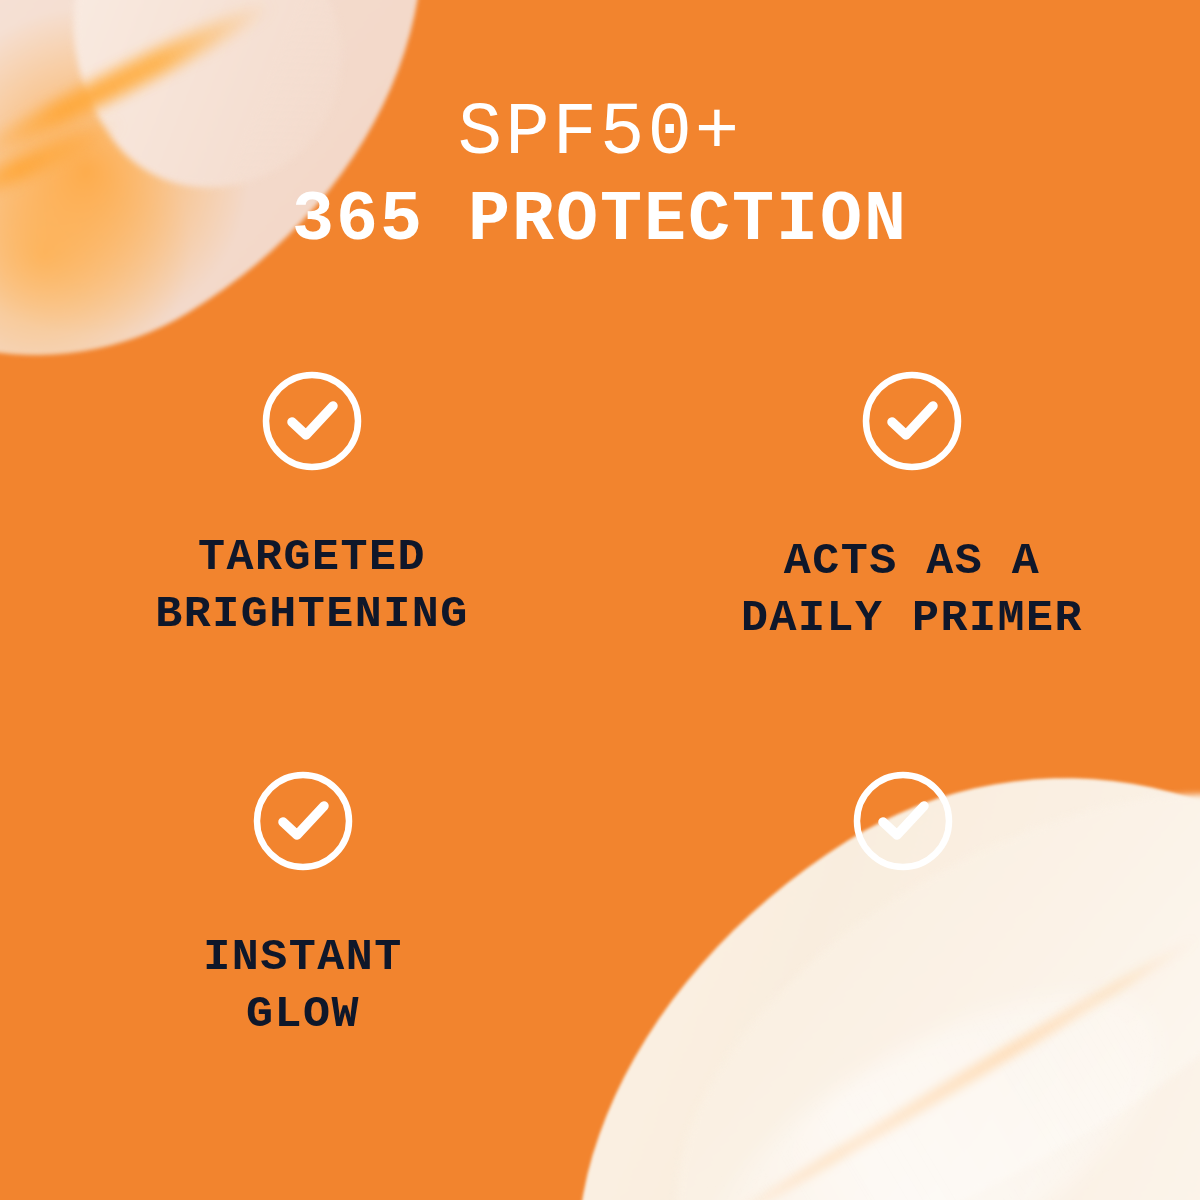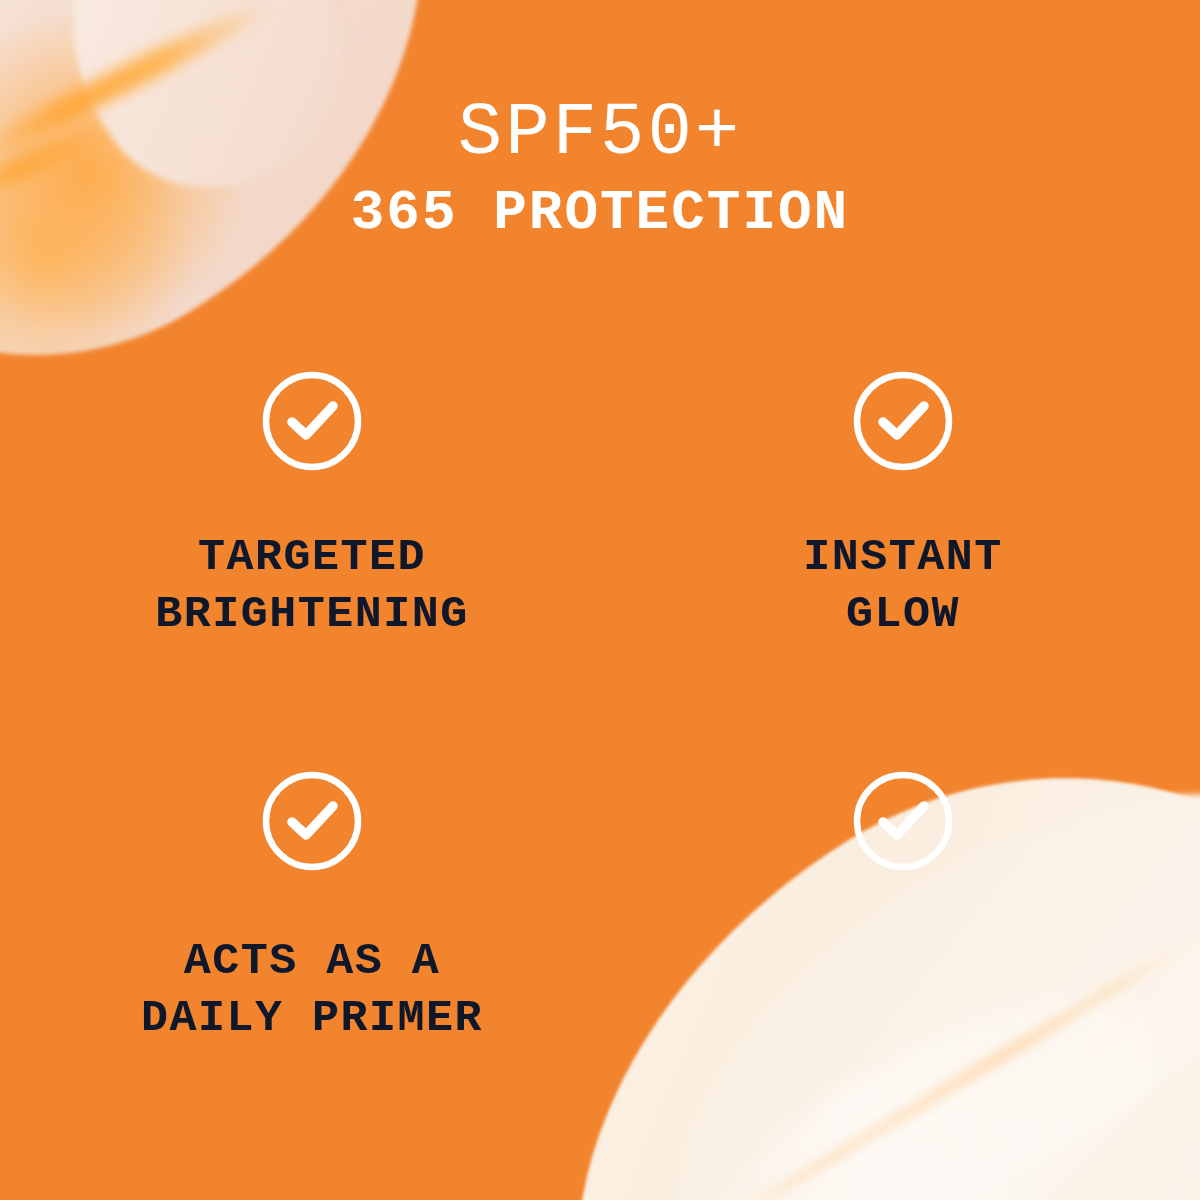--- a/index.html
+++ b/index.html
@@ -142,21 +142,21 @@
     color: #FFFFFF;
   }
   .headline-line1 {
     font-size: 74px;
     font-weight: 300;
     letter-spacing: 3px;
     line-height: 1.0;
     display: block;
   }
   .headline-line2 {
-    font-size: 56px;
+    font-size: 70px;
     font-weight: 700;
     letter-spacing: 2px;
     line-height: 1.18;
     display: block;
     margin-top: 10px;
   }
 
   .features {
     position: absolute;
     left: 0;
@@ -225,40 +225,40 @@
         <span class="check-icon">
           <svg viewBox="0 0 102 102" width="102" height="102" aria-hidden="true">
             <circle cx="51" cy="51" r="46" fill="none" stroke="#FFFFFF" stroke-width="6.5"></circle>
             <path d="M31 52 L45 65 L72 36" fill="none" stroke="#FFFFFF" stroke-width="9.5" stroke-linecap="round" stroke-linejoin="round"></path>
           </svg>
         </span>
         <div class="feature-label">TARGETED
 BRIGHTENING</div>
       </div>
 
+      <div class="feature feature-col-left feature-row-2">
+        <span class="check-icon">
+          <svg viewBox="0 0 102 102" width="102" height="102" aria-hidden="true">
+            <circle cx="51" cy="51" r="46" fill="none" stroke="#FFFFFF" stroke-width="6.5"></circle>
+            <path d="M31 52 L45 65 L72 36" fill="none" stroke="#FFFFFF" stroke-width="9.5" stroke-linecap="round" stroke-linejoin="round"></path>
+          </svg>
+        </span>
+        <div class="feature-label">ACTS AS A
+DAILY PRIMER</div>
+      </div>
+
       <div class="feature feature-col-right feature-row-1">
         <span class="check-icon">
           <svg viewBox="0 0 102 102" width="102" height="102" aria-hidden="true">
             <circle cx="51" cy="51" r="46" fill="none" stroke="#FFFFFF" stroke-width="6.5"></circle>
             <path d="M31 52 L45 65 L72 36" fill="none" stroke="#FFFFFF" stroke-width="9.5" stroke-linecap="round" stroke-linejoin="round"></path>
           </svg>
         </span>
         <div class="feature-label">INSTANT
 GLOW</div>
-      </div>
-
-      <div class="feature feature-col-left feature-row-2">
-        <span class="check-icon">
-          <svg viewBox="0 0 102 102" width="102" height="102" aria-hidden="true">
-            <circle cx="51" cy="51" r="46" fill="none" stroke="#FFFFFF" stroke-width="6.5"></circle>
-            <path d="M31 52 L45 65 L72 36" fill="none" stroke="#FFFFFF" stroke-width="9.5" stroke-linecap="round" stroke-linejoin="round"></path>
-          </svg>
-        </span>
-        <div class="feature-label">ACTS AS A
-DAILY PRIMER</div>
       </div>
 
       <div class="feature feature-col-right feature-row-2">
         <span class="check-icon">
           <svg viewBox="0 0 102 102" width="102" height="102" aria-hidden="true">
             <circle cx="51" cy="51" r="46" fill="none" stroke="#FFFFFF" stroke-width="6.5"></circle>
             <path d="M31 52 L45 65 L72 36" fill="none" stroke="#FFFFFF" stroke-width="9.5" stroke-linecap="round" stroke-linejoin="round"></path>
           </svg>
         </span>
       </div>

